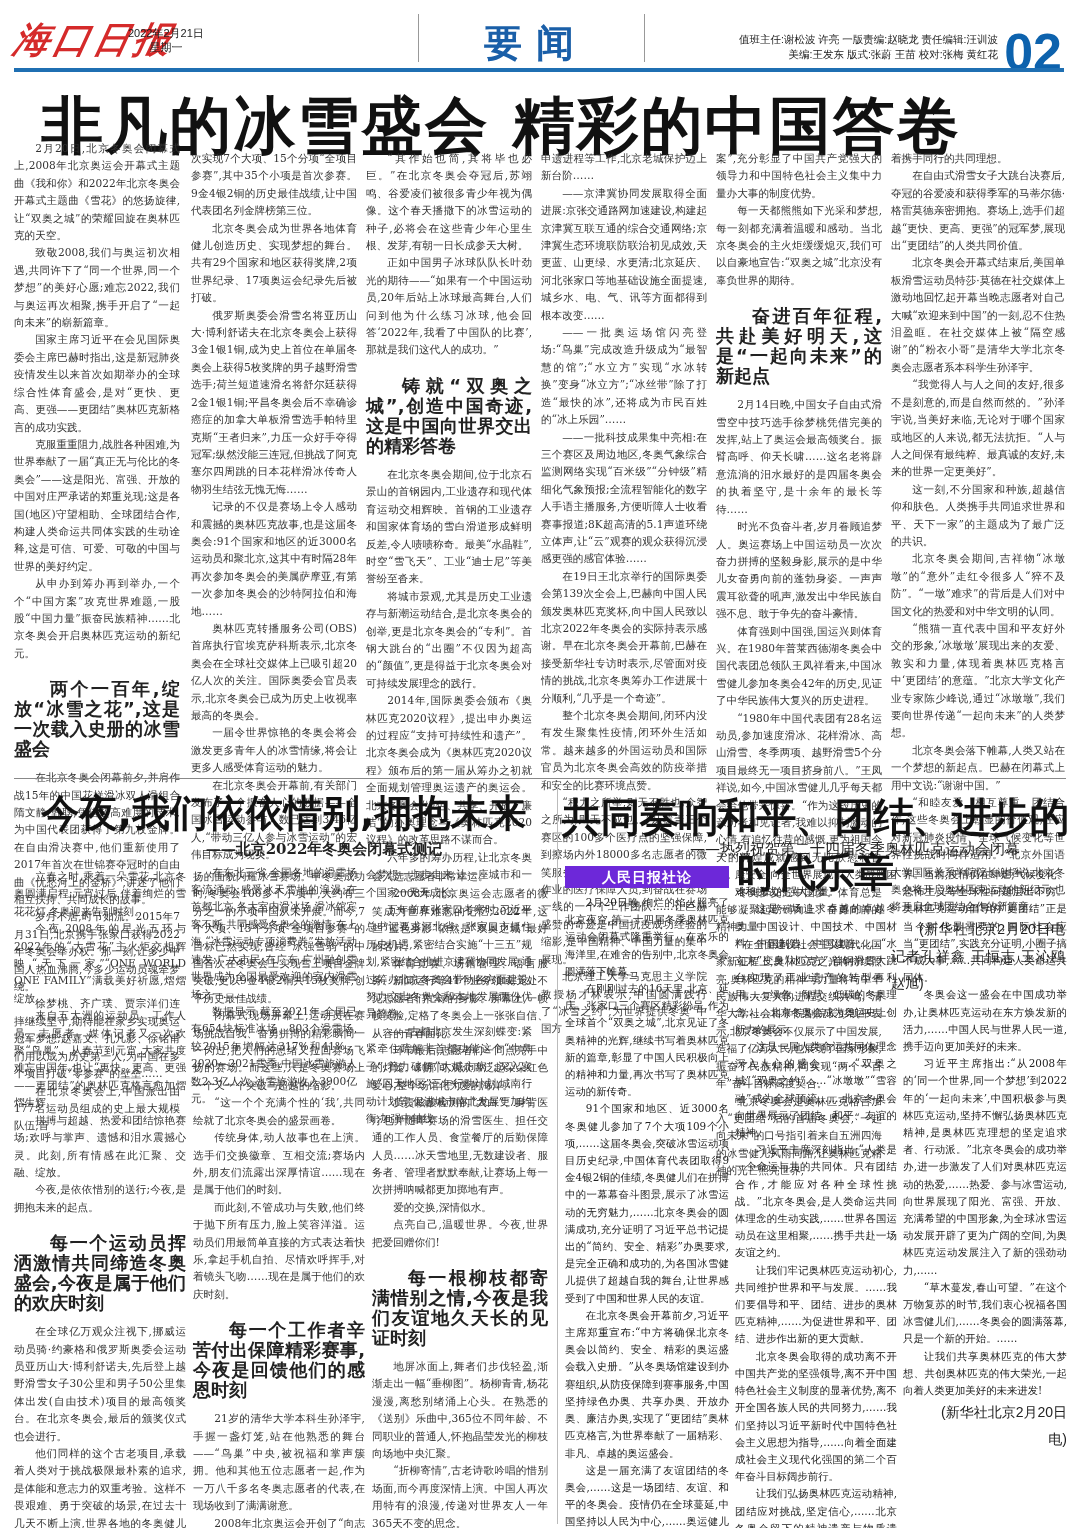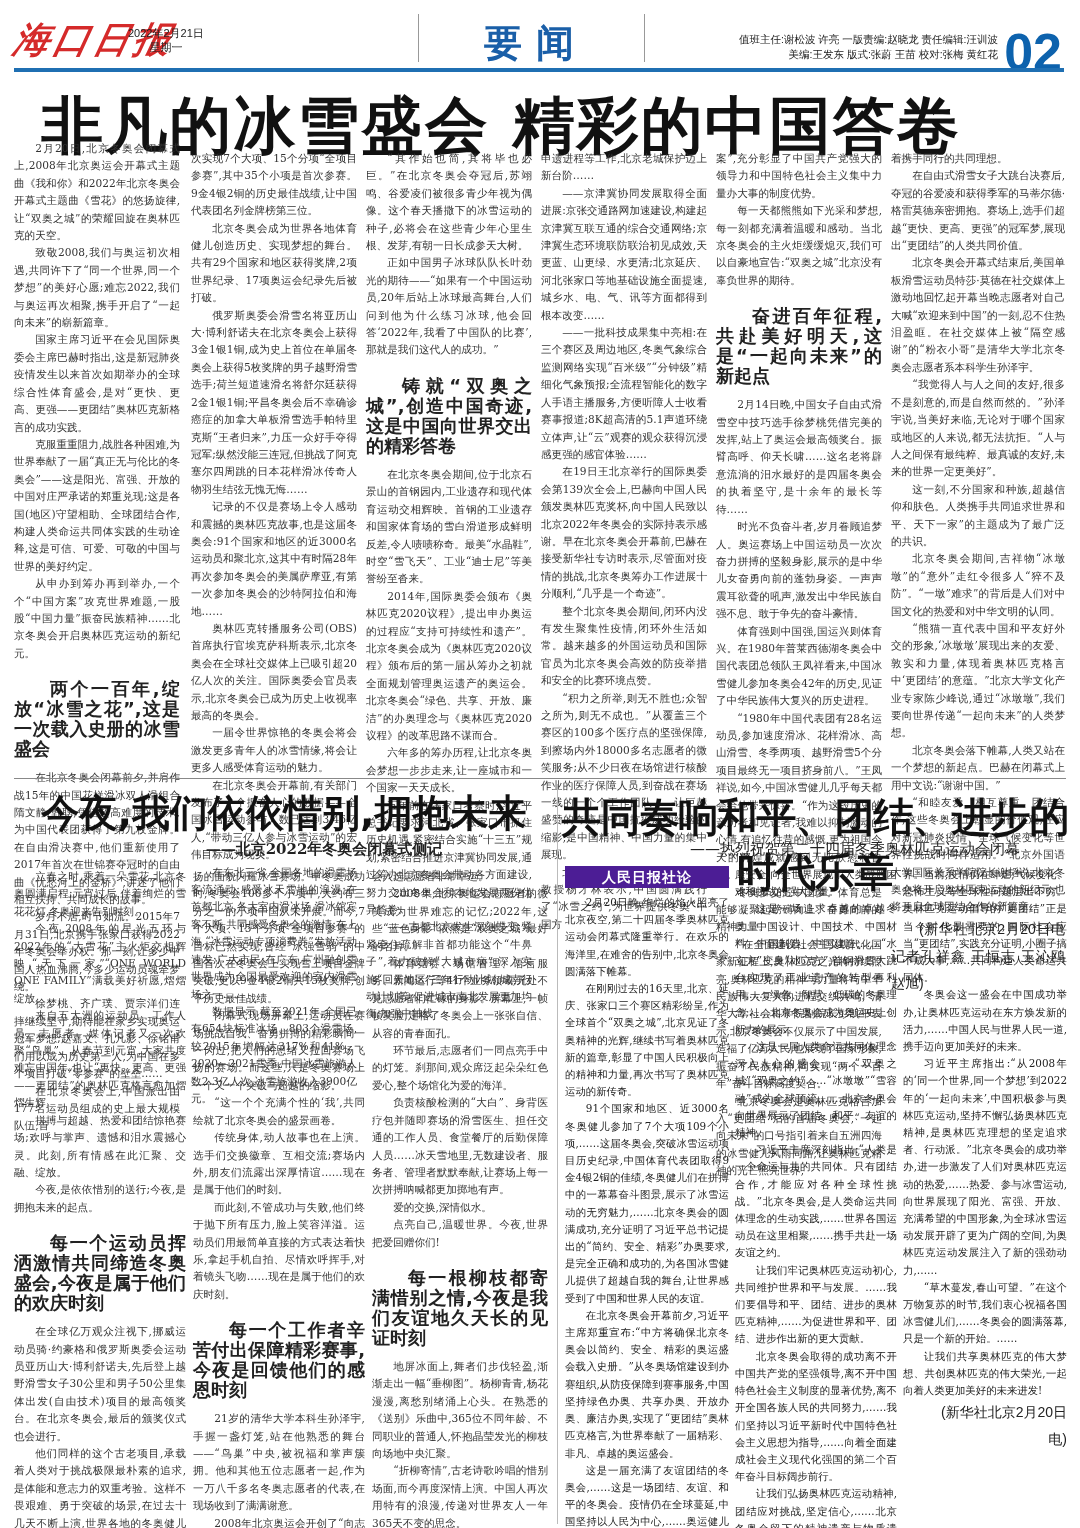--- a/index.html
+++ b/index.html
@@ -23,21 +23,21 @@
   .byline { font-family: Liberation Sans, sans-serif; font-size: 14px; color: #222; text-indent: 2em; line-height: 27px; }
 
   .hrule { position: absolute; left: 14px; width: 1052px; height: 1px; background: #888; }
   .vrule { position: absolute; width: 1px; background: #bbb; }
 
   .h2-left { position: absolute; left: 14px; top: 788px; width: 540px; text-align: center; font-family: "DejaVu Sans", sans-serif; font-weight: bold; font-size: 38px; color: #111; }
   .h2-left-sub { position: absolute; left: 14px; top: 840px; width: 540px; text-align: center; font-family: "DejaVu Serif", serif; font-weight: bold; font-size: 15px; color: #222; padding-left: 80px; }
   .h2-right { position: absolute; left: 560px; top: 790px; width: 510px; text-align: center; font-family: "DejaVu Serif", serif; font-weight: bold; font-size: 40px; color: #111; letter-spacing: -1px; }
   .h2-right-sub { position: absolute; left: 560px; top: 840px; width: 510px; text-align: center; font-family: "DejaVu Sans", sans-serif; font-size: 15px; color: #222; padding-left: 80px; }
 
-  .editorial-tag { background: #4c1d95; color: #fff; font-family: "DejaVu Serif", serif; font-weight: bold; font-size: 14px; text-align: center; height: 22px; line-height: 22px; margin-bottom: 6px; letter-spacing: 1px; }
+  .editorial-tag { background: #6d28d9; color: #fff; font-family: "DejaVu Serif", serif; font-weight: bold; font-size: 14px; text-align: center; height: 22px; line-height: 22px; margin-bottom: 6px; letter-spacing: 1px; }
   .kai { font-family: "DejaVu Serif", serif; font-size: 10.4px; line-height: 17.2px; color: #222; }
 </style>
 </head>
 <body>
 
 <div class="masthead">
   <div class="logo">海口日报</div>
   <div class="date-block">
     <div>2022年2月21日</div>
     <div>星期一</div>
@@ -78,29 +78,31 @@
   <p>在北京冬奥会开幕前,有关部门发布了一个振奋人心的数据——全国冰雪运动参与人数已达到3.46亿人,“带动三亿人参与冰雪运动”的宏伟目标成为现实。</p>
   <p>在东北三省,全国各地的滑雪场客流涌动;感受冰天雪地的浪漫;在首都北京,各大室内滑冰场,滑冰馆宾客不断,共同感受冬奥会的激情;在上海,“冰雪运动专项消费券”发放活动速发;广大市民;在广东,广州融创雪世界成为全国最受欢迎的室内滑雪场之一……</p>
   <p>数据显示,截至2021年,全国已有654块标准冰场、803个滑雪场,较2015年增幅达317%和41%。2020—2021雪季,中国冰雪旅游人数2.3亿人次,冰雪旅游收入3900亿元。</p>
 </div>
 
 <div class="col" style="left:366px; top:150px; width:166px;">
   <p>“其作始也简,其将毕也必巨。”在北京冬奥会夺冠后,苏翊鸣、谷爱凌们被很多青少年视为偶像。这个春天播撒下的冰雪运动的种子,必将会在这些青少年心里生根、发芽,有朝一日长成参天大树。</p>
   <p>正如中国男子冰球队队长叶劲光的期待——“如果有一个中国运动员,20年后站上冰球最高舞台,人们问到他为什么练习冰球,他会回答‘2022年,我看了中国队的比赛’,那就是我们这代人的成功。”</p>
   <div class="sub">铸就“双奥之城”,创造中国奇迹,这是中国向世界交出的精彩答卷</div>
   <p>在北京冬奥会期间,位于北京石景山的首钢园内,工业遗存和现代体育运动交相辉映。首钢的工业遗存和国家体育场的雪白滑道形成鲜明反差,令人啧啧称奇。最美“水晶鞋”,时空“雪飞天”、工业“迪士尼”等美誉纷至沓来。</p>
+  <p>将城市景观,尤其是历史工业遗存与新潮运动结合,是北京冬奥会的创举,更是北京冬奥会的“专利”。首钢大跳台的“出圈”不仅因为超高的“颜值”,更是得益于北京冬奥会对可持续发展理念的践行。</p>
   <p>2014年,国际奥委会颁布《奥林匹克2020议程》,提出申办奥运的过程应“支持可持续性和遗产”。北京冬奥会成为《奥林匹克2020议程》颁布后的第一届从筹办之初就全面规划管理奥运遗产的奥运会。北京冬奥会“绿色、共享、开放、廉洁”的办奥理念与《奥林匹克2020议程》的改革思路不谋而合。</p>
   <p>六年多的筹办历程,让北京冬奥会梦想一步步走来,让一座城市和一个国家一天天成长。</p>
   <p>五年前在张家口考察时,习近平总书记要求河北省、张家口市抓住历史机遇,紧密结合实施“十三五”规划,紧密结合推进京津冀协同发展,通过筹办北京冬奥会带动各方面建设,努力交出冬奥会和本地发展两份优异答卷。</p>
   <p>——古都北京发生深刻蝶变:紧紧牵住疏解非首都功能这个“牛鼻子”,着力破解“大城市病”;深入实施“回天地区”三年行动计划,城南行动计划等,促进城市南北发展更加均衡;加强中轴线</p>
 </div>
 
 <div class="col" style="left:541px; top:150px; width:166px;">
   <p style="text-indent:0">申遗进程等工作,北京老城保护迈上新台阶……</p>
   <p>——京津冀协同发展取得全面进展:京张交通路网加速建设,构建起京津冀互联互通的综合交通网络;京津冀生态环境联防联治初见成效,天更蓝、山更绿、水更清;北京延庆、河北张家口等地基础设施全面提速,城乡水、电、气、讯等方面都得到根本改变……</p>
+  <p>——一批奥运场馆闪亮登场:“鸟巢”完成改造升级成为“最智慧的馆”;“水立方”实现“水冰转换”变身“冰立方”;“冰丝带”除了打造“最快的冰”,还将成为市民百姓的“冰上乐园”……</p>
   <p>——一批科技成果集中亮相:在三个赛区及周边地区,冬奥气象综合监测网络实现“百米级”“分钟级”精细化气象预报;全流程智能化的数字人手语主播服务,方便听障人士收看赛事报道;8K超高清的5.1声道环绕立体声,让“云”观赛的观众获得沉浸感更强的感官体验……</p>
   <p>在19日王北京举行的国际奥委会第139次全会上,巴赫向中国人民颁发奥林匹克奖杯,向中国人民致以北京2022年冬奥会的实际持表示感谢。早在北京冬奥会开幕前,巴赫在接受新华社专访时表示,尽管面对疫情的挑战,北京冬奥筹办工作进展十分顺利,“几乎是一个奇迹”。</p>
   <p>整个北京冬奥会期间,闭环内没有发生聚集性疫情,闭环外生活如常。越来越多的外国运动员和国际官员为北京冬奥会高效的防疫举措和安全的比赛环境点赞。</p>
   <p>“积力之所举,则无不胜也;众智之所为,则无不成也。”从覆盖三个赛区的100多个医疗点的坚强保障,到擦场内外18000多名志愿者的微笑服务;从不少日夜在场馆进行核酸作业的医疗保障人员,到奋战在赛场一线的一个个工作团队……让巨赫盛赞的奇迹是中国抗疫成功经验的缩影,是中国精神、中国力量的集中展现。</p>
   <p>北京理工大学马克思主义学院教授杨才林表示,中国圆满践行了“冰雪之约”,为世界提供冬奥“中国方</p>
 </div>
 
 <div class="col" style="left:716px; top:150px; width:166px;">
   <p style="text-indent:0">案”,充分彰显了中国共产党强大的领导力和中国特色社会主义集中力量办大事的制度优势。</p>
   <p>每一天都熊熊如下光采和梦想,每一刻都充满着温暖和感动。当北京冬奥会的主火炬缓缓熄灭,我们可以自豪地宣告:“双奥之城”北京没有辜负世界的期待。</p>

